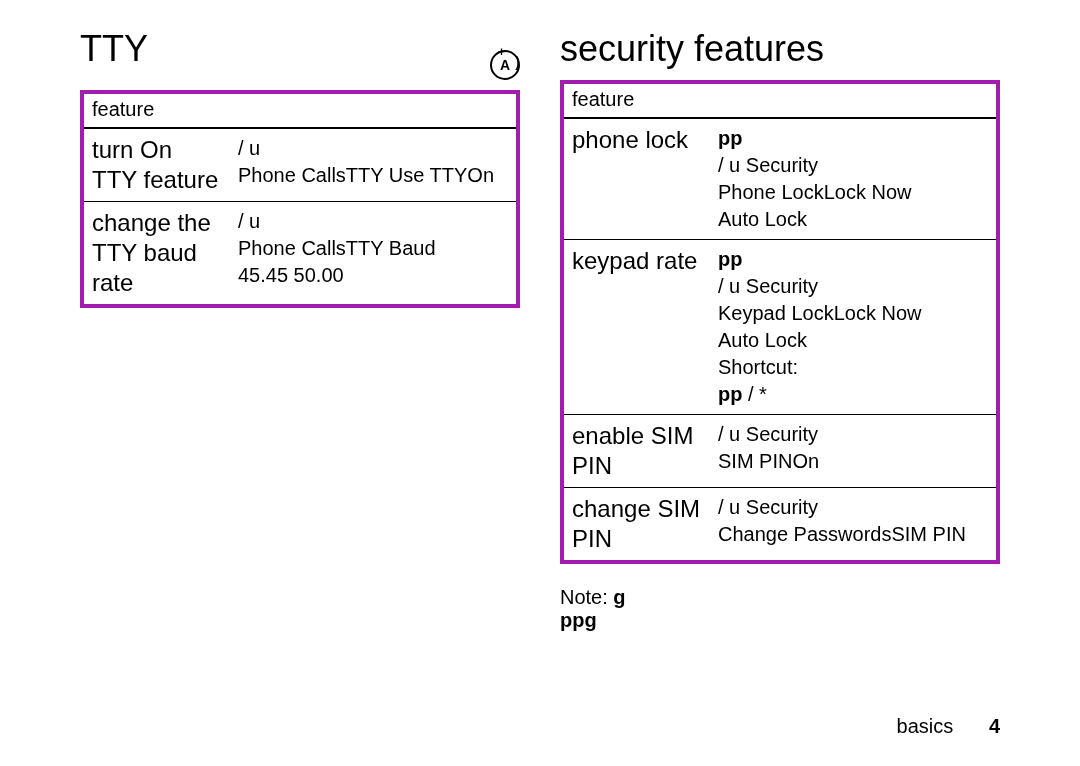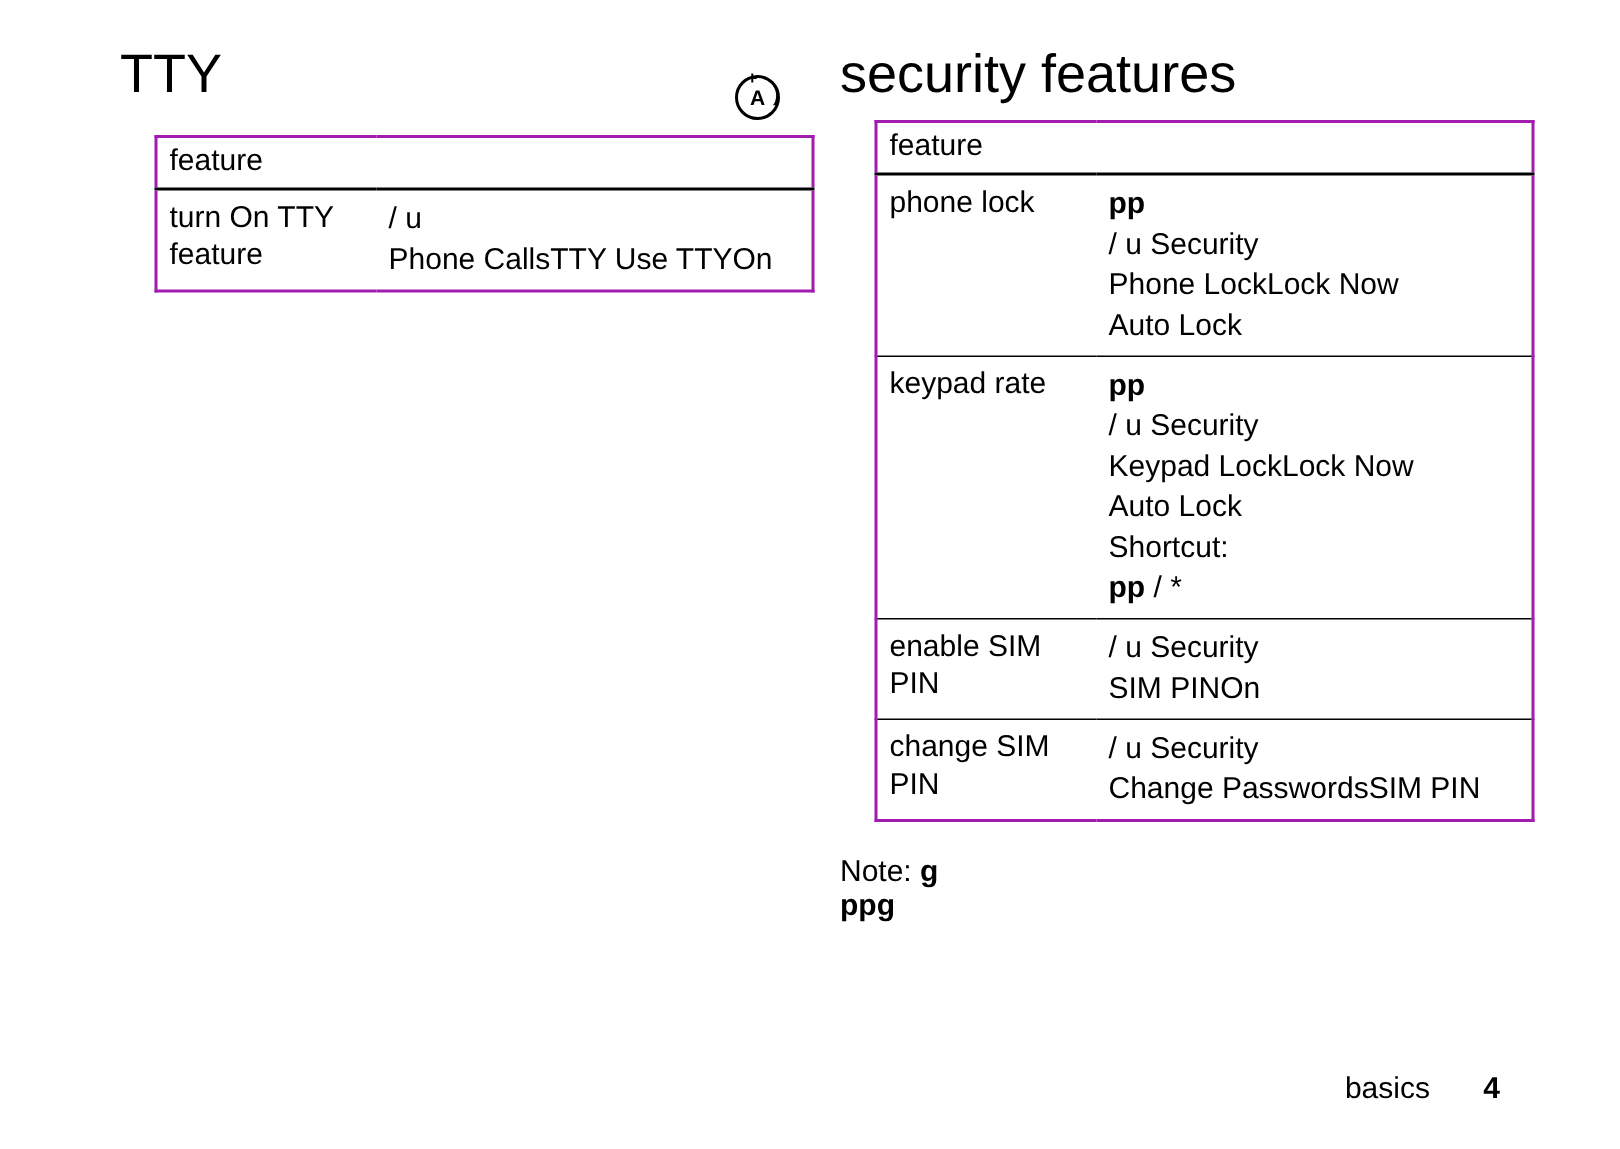--- a/index.html
+++ b/index.html
@@ -64,40 +64,39 @@
   .head-icon .paren {
     position: absolute;
     top: 2px;
     right: -2px;
     font-size: 14px;
     font-weight: bold;
   }
 
   .ftable {
     width: 100%;
-    border: 2px solid #a21caf;
+    border: 4px solid #a21caf;
     border-collapse: collapse;
     font-size: 20px;
-    margin-left: 23px;
   }
   .ftable th {
     border-bottom: 2px solid #000;
     text-align: left;
     font-weight: 400;
     padding: 4px 8px 6px 8px;
     font-size: 20px;
   }
   .ftable td {
     border-top: 1px solid #000;
     padding: 6px 8px;
     vertical-align: top;
   }
   .ftable td.label {
     width: 130px;
-    font-size: 20px;
+    font-size: 24px;
     line-height: 1.25;
   }
   .ftable td.desc {
     font-size: 20px;
     line-height: 1.35;
   }
   .b { font-weight: bold; }
   .note {
     font-size: 20px;
     margin-top: 22px;
@@ -130,20 +129,24 @@
     <table class="ftable">
       <thead>
         <tr>
           <th colspan="2">feature</th>
         </tr>
       </thead>
       <tbody>
         <tr>
           <td class="label">turn On TTY feature</td>
           <td class="desc"><span> / u<br>Phone CallsTTY Use TTYOn</span></td>
+        </tr>
+        <tr>
+          <td class="label">change the TTY baud rate</td>
+          <td class="desc"><span> / u<br>Phone CallsTTY Baud<br> 45.45 50.00</span></td>
         </tr>
       </tbody>
     </table>
   </div>
 
   <div class="col right">
     <h1 class="heading">security features</h1>
 
     <table class="ftable">
       <thead>

